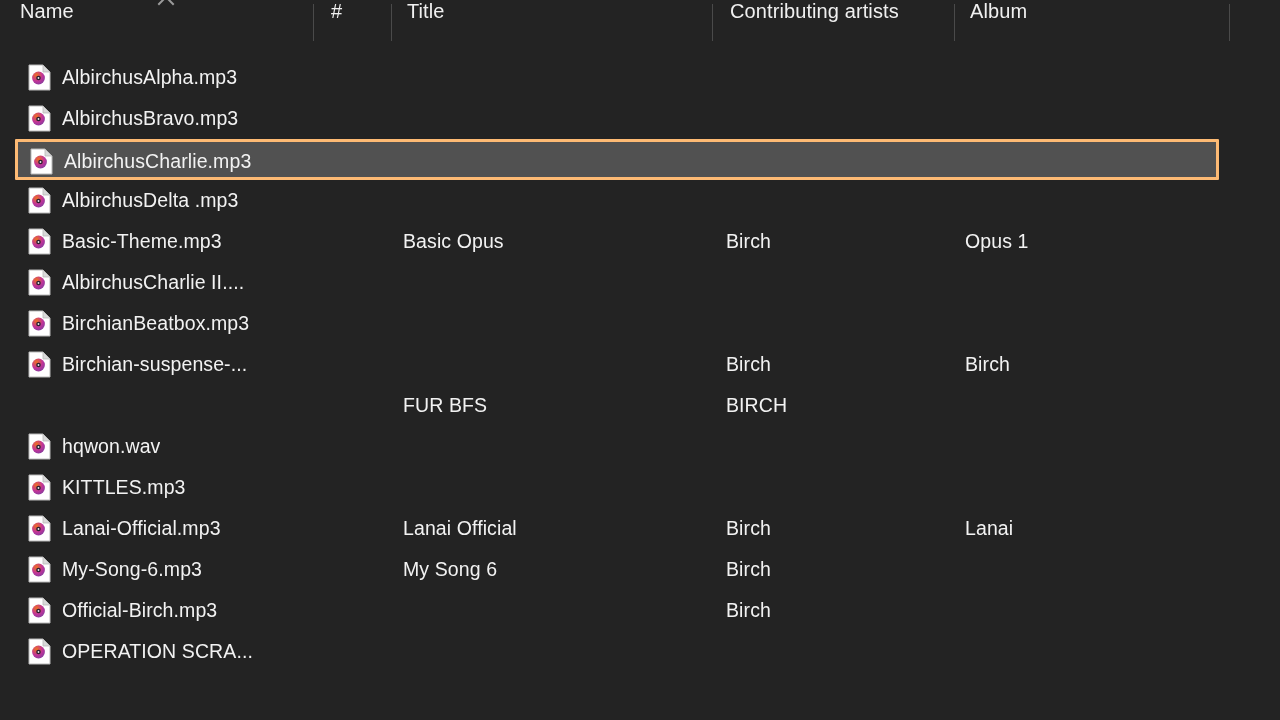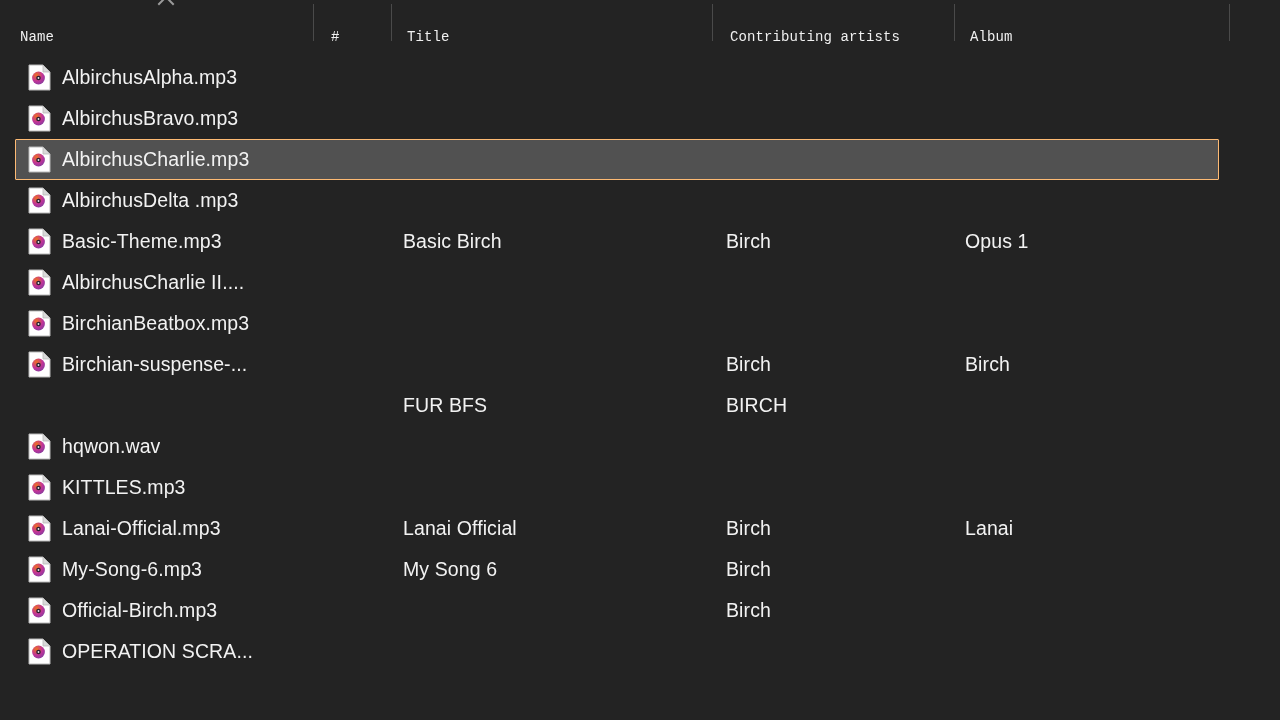--- a/index.html
+++ b/index.html
@@ -44,28 +44,27 @@
     height: 14px;
     pointer-events: none;
   }
   .sort-indicator svg { display: block; }
 
   .header-cell {
     position: absolute;
     top: 0;
     height: 45px;
     display: flex;
-    align-items: flex-end;
-    font-size: 14px;
+    align-items: flex-start;
+    font-size: 20px;
     font-weight: 400;
     color: #f0f0f0;
     letter-spacing: 0.1px;
     white-space: nowrap;
     overflow: hidden;
-    font-family: Liberation Mono, monospace;
   }
 
   .hc-name    { left: 20px;  width: 292px; padding-left: 0px; }
   .hc-track   { left: 314px; width: 78px;  padding-left: 17px; }
   .hc-title   { left: 392px; width: 320px; padding-left: 15px; }
   .hc-artists { left: 713px; width: 241px; padding-left: 17px; }
   .hc-album   { left: 955px; width: 274px; padding-left: 15px; }
 
   .hdr-sep {
     position: absolute;
@@ -93,21 +92,21 @@
     position: absolute;
     left: 15px;
     width: 1204px;
     height: 41px;
     border: 1px solid transparent;
     border-radius: 1px;
   }
 
   .row.selected {
     background: #515151;
-    border: 1px solid #fdba74;
+    border: 3px solid #fdba74;
   }
 
   .cell {
     position: absolute;
     top: 0;
     height: 39px;
     display: flex;
     align-items: center;
     font-size: 19.5px;
     color: #f2f2f2;
@@ -324,21 +323,21 @@
               <circle cx="10.5" cy="14" r="2.3" fill="#2b2030"></circle>
               <circle cx="10.5" cy="14" r="0.9" fill="#e8e8e8"></circle>
             </svg>
           </span>
           <span class="name-text">Basic-Theme.mp3</span>
         </div>
         <div class="cell cell-track">
           <span></span>
         </div>
         <div class="cell cell-title">
-          <span>Basic Birch</span>
+          <span>Basic Opus</span>
         </div>
         <div class="cell cell-artists">
           <span>Birch</span>
         </div>
         <div class="cell cell-album">
           <span>Opus 1</span>
         </div>
       </div>
       <div class="row" style="top: 205px;">
         <div class="cell cell-name">

